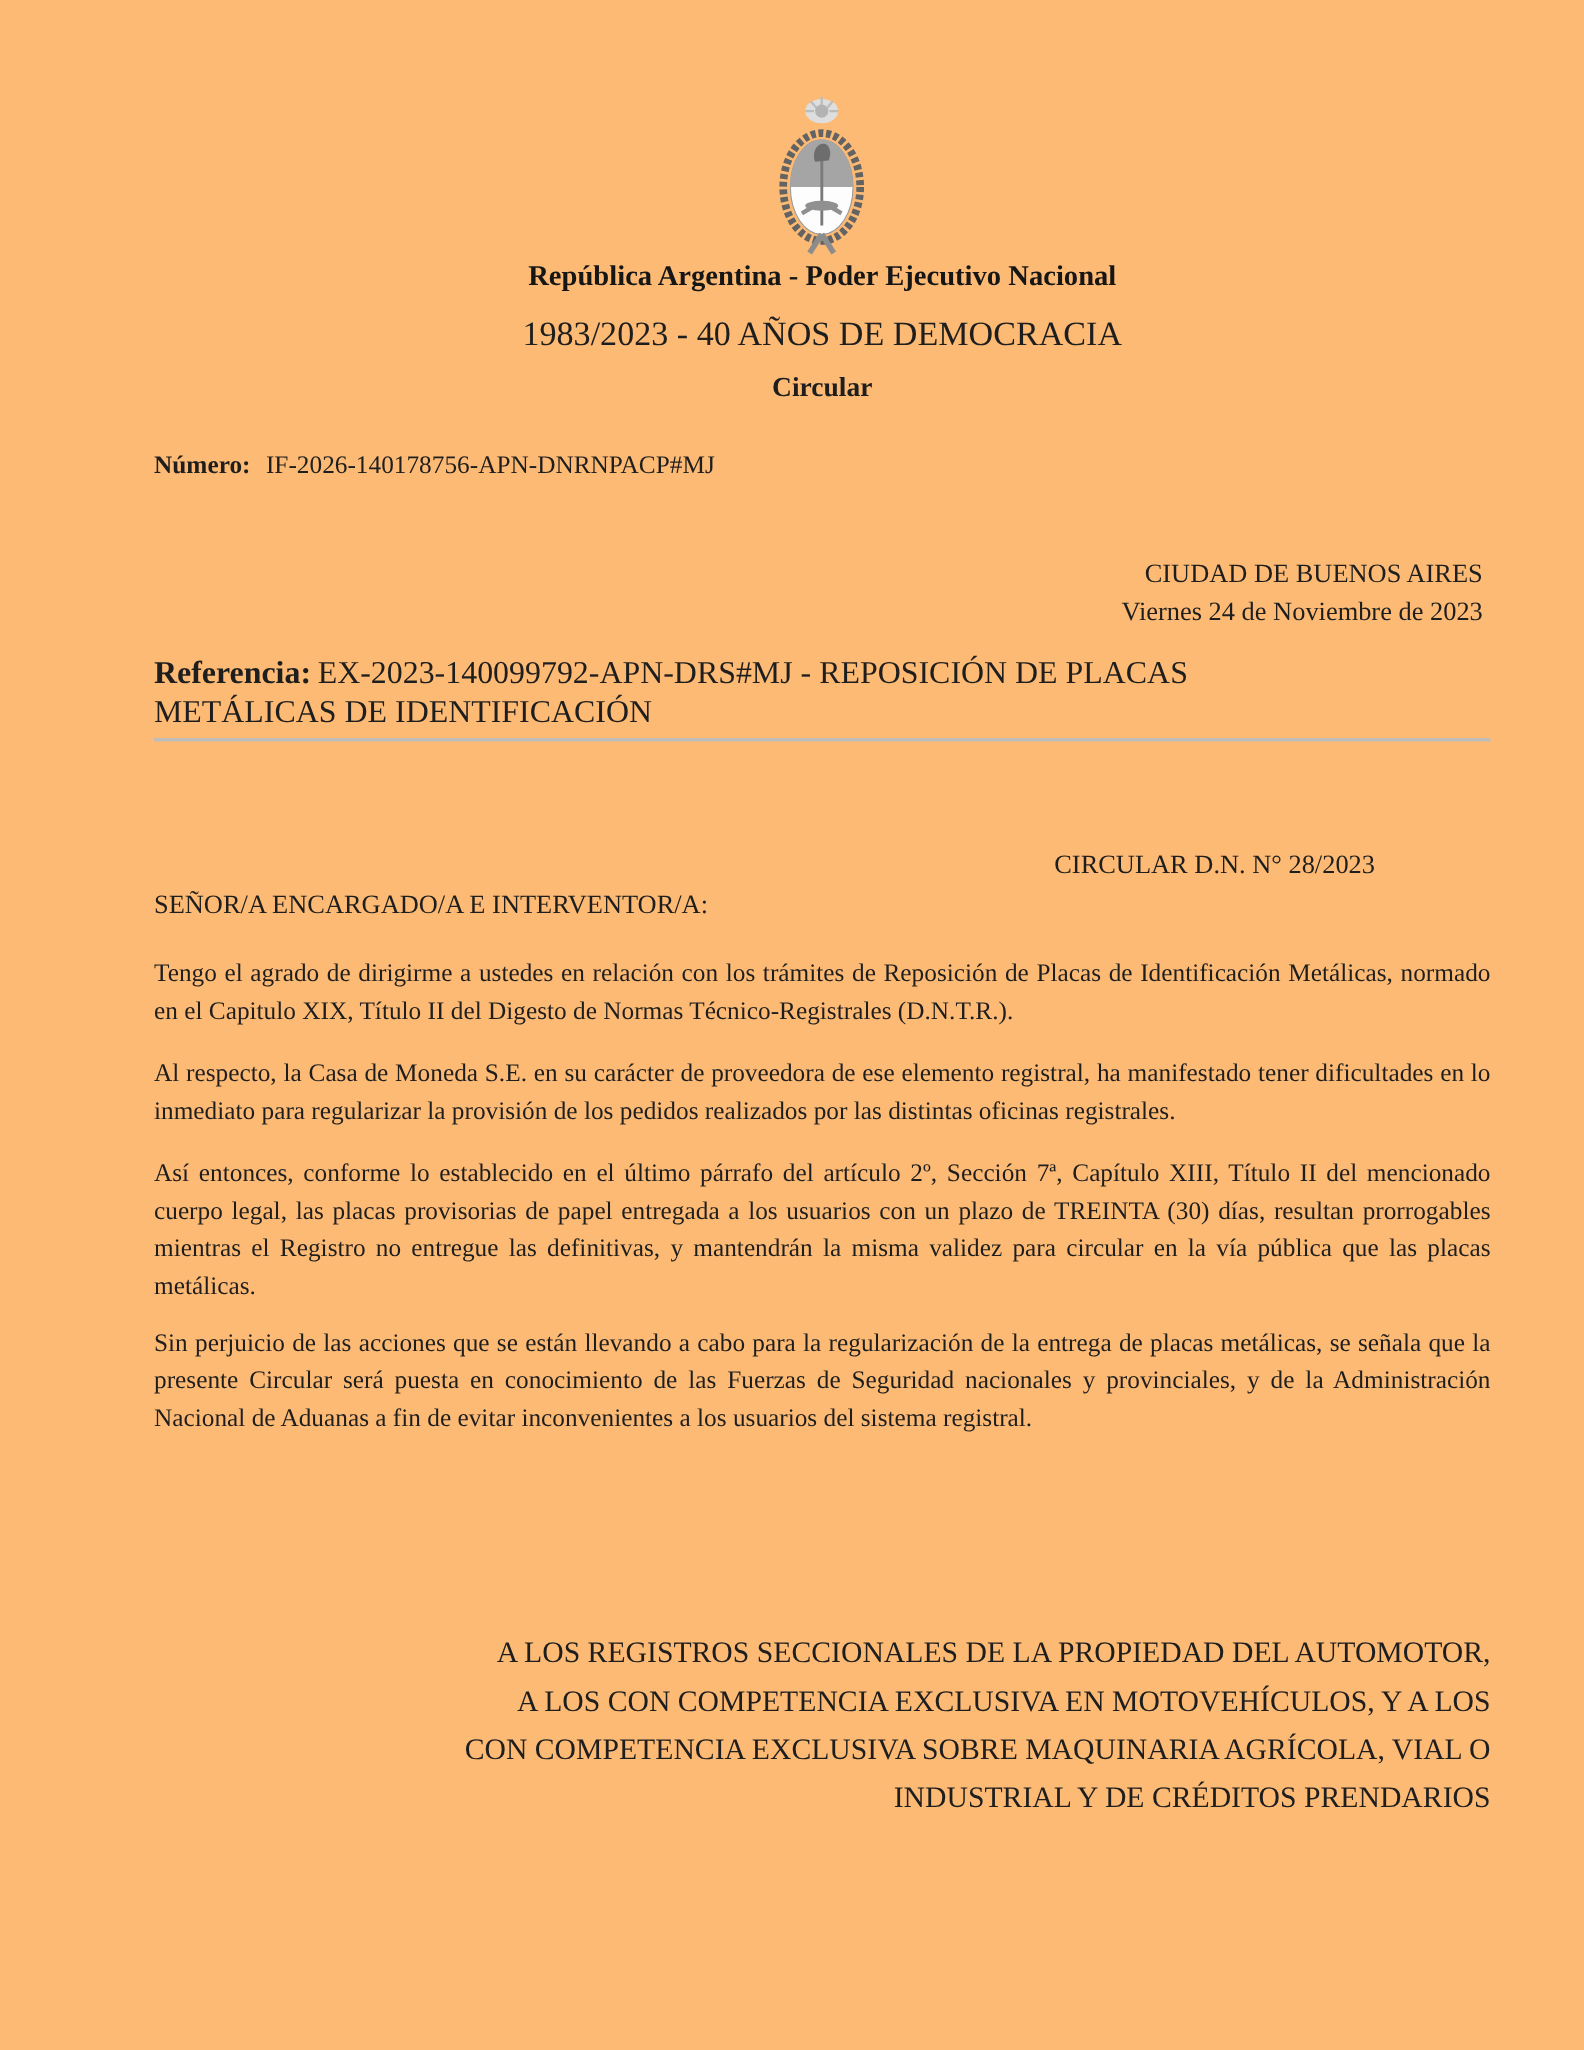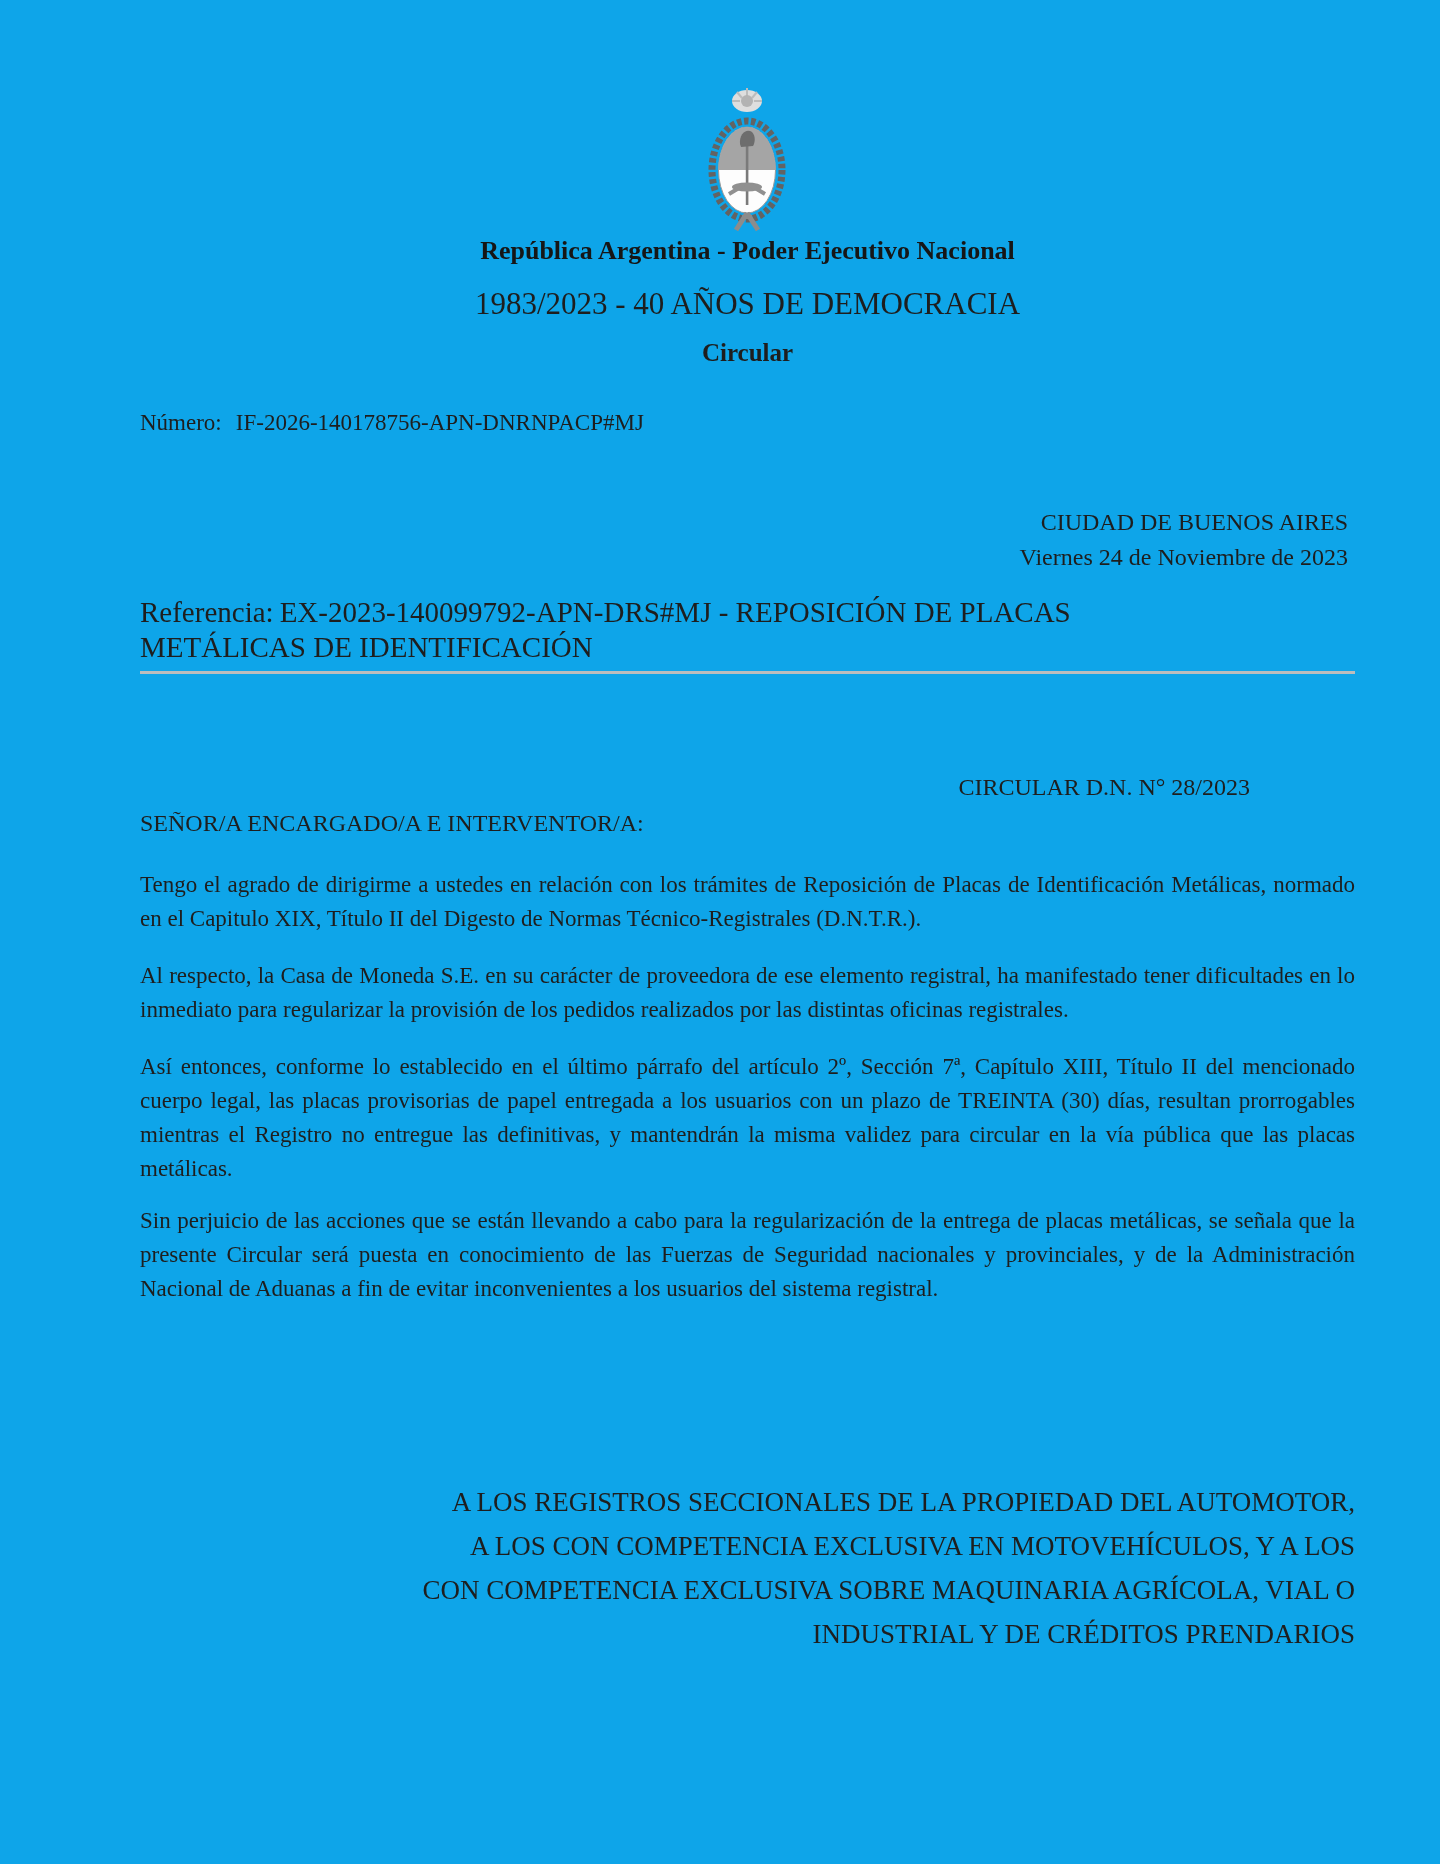--- a/index.html
+++ b/index.html
@@ -1,22 +1,22 @@
 <!DOCTYPE html>
 <html lang="es"><head>
 <meta charset="utf-8">
 <style>
   html,body{margin:0;padding:0;background:#ffffff;}
   body{width:1440px;height:1864px;position:relative;
        font-family:"Liberation Serif","DejaVu Serif",serif;color:#1e1e1e;}
-  .page{position:absolute;inset:0;background:#0ea5e9;}
+  .page{position:absolute;inset:0;background:#fdba74;}
   .abs{position:absolute;left:140px;right:85px;}
   .center{text-align:center;}
   .right{text-align:right;margin-top:22px;}
-  .bold{font-weight:normal;}
+  .bold{font-weight:bold;}
 
   .seal{position:absolute;left:699px;top:86px;width:96px;height:146px;}
 
   .h-title{top:236px;font-size:26px;font-weight:bold;color:#161616;}
   .h-subtitle{top:286px;font-size:31px;}
   .doc-type{top:339px;font-size:25px;font-weight:bold;}
 
   .numero{top:410px;font-size:23px;}
   .numero .val{margin-left:14px;}
 

